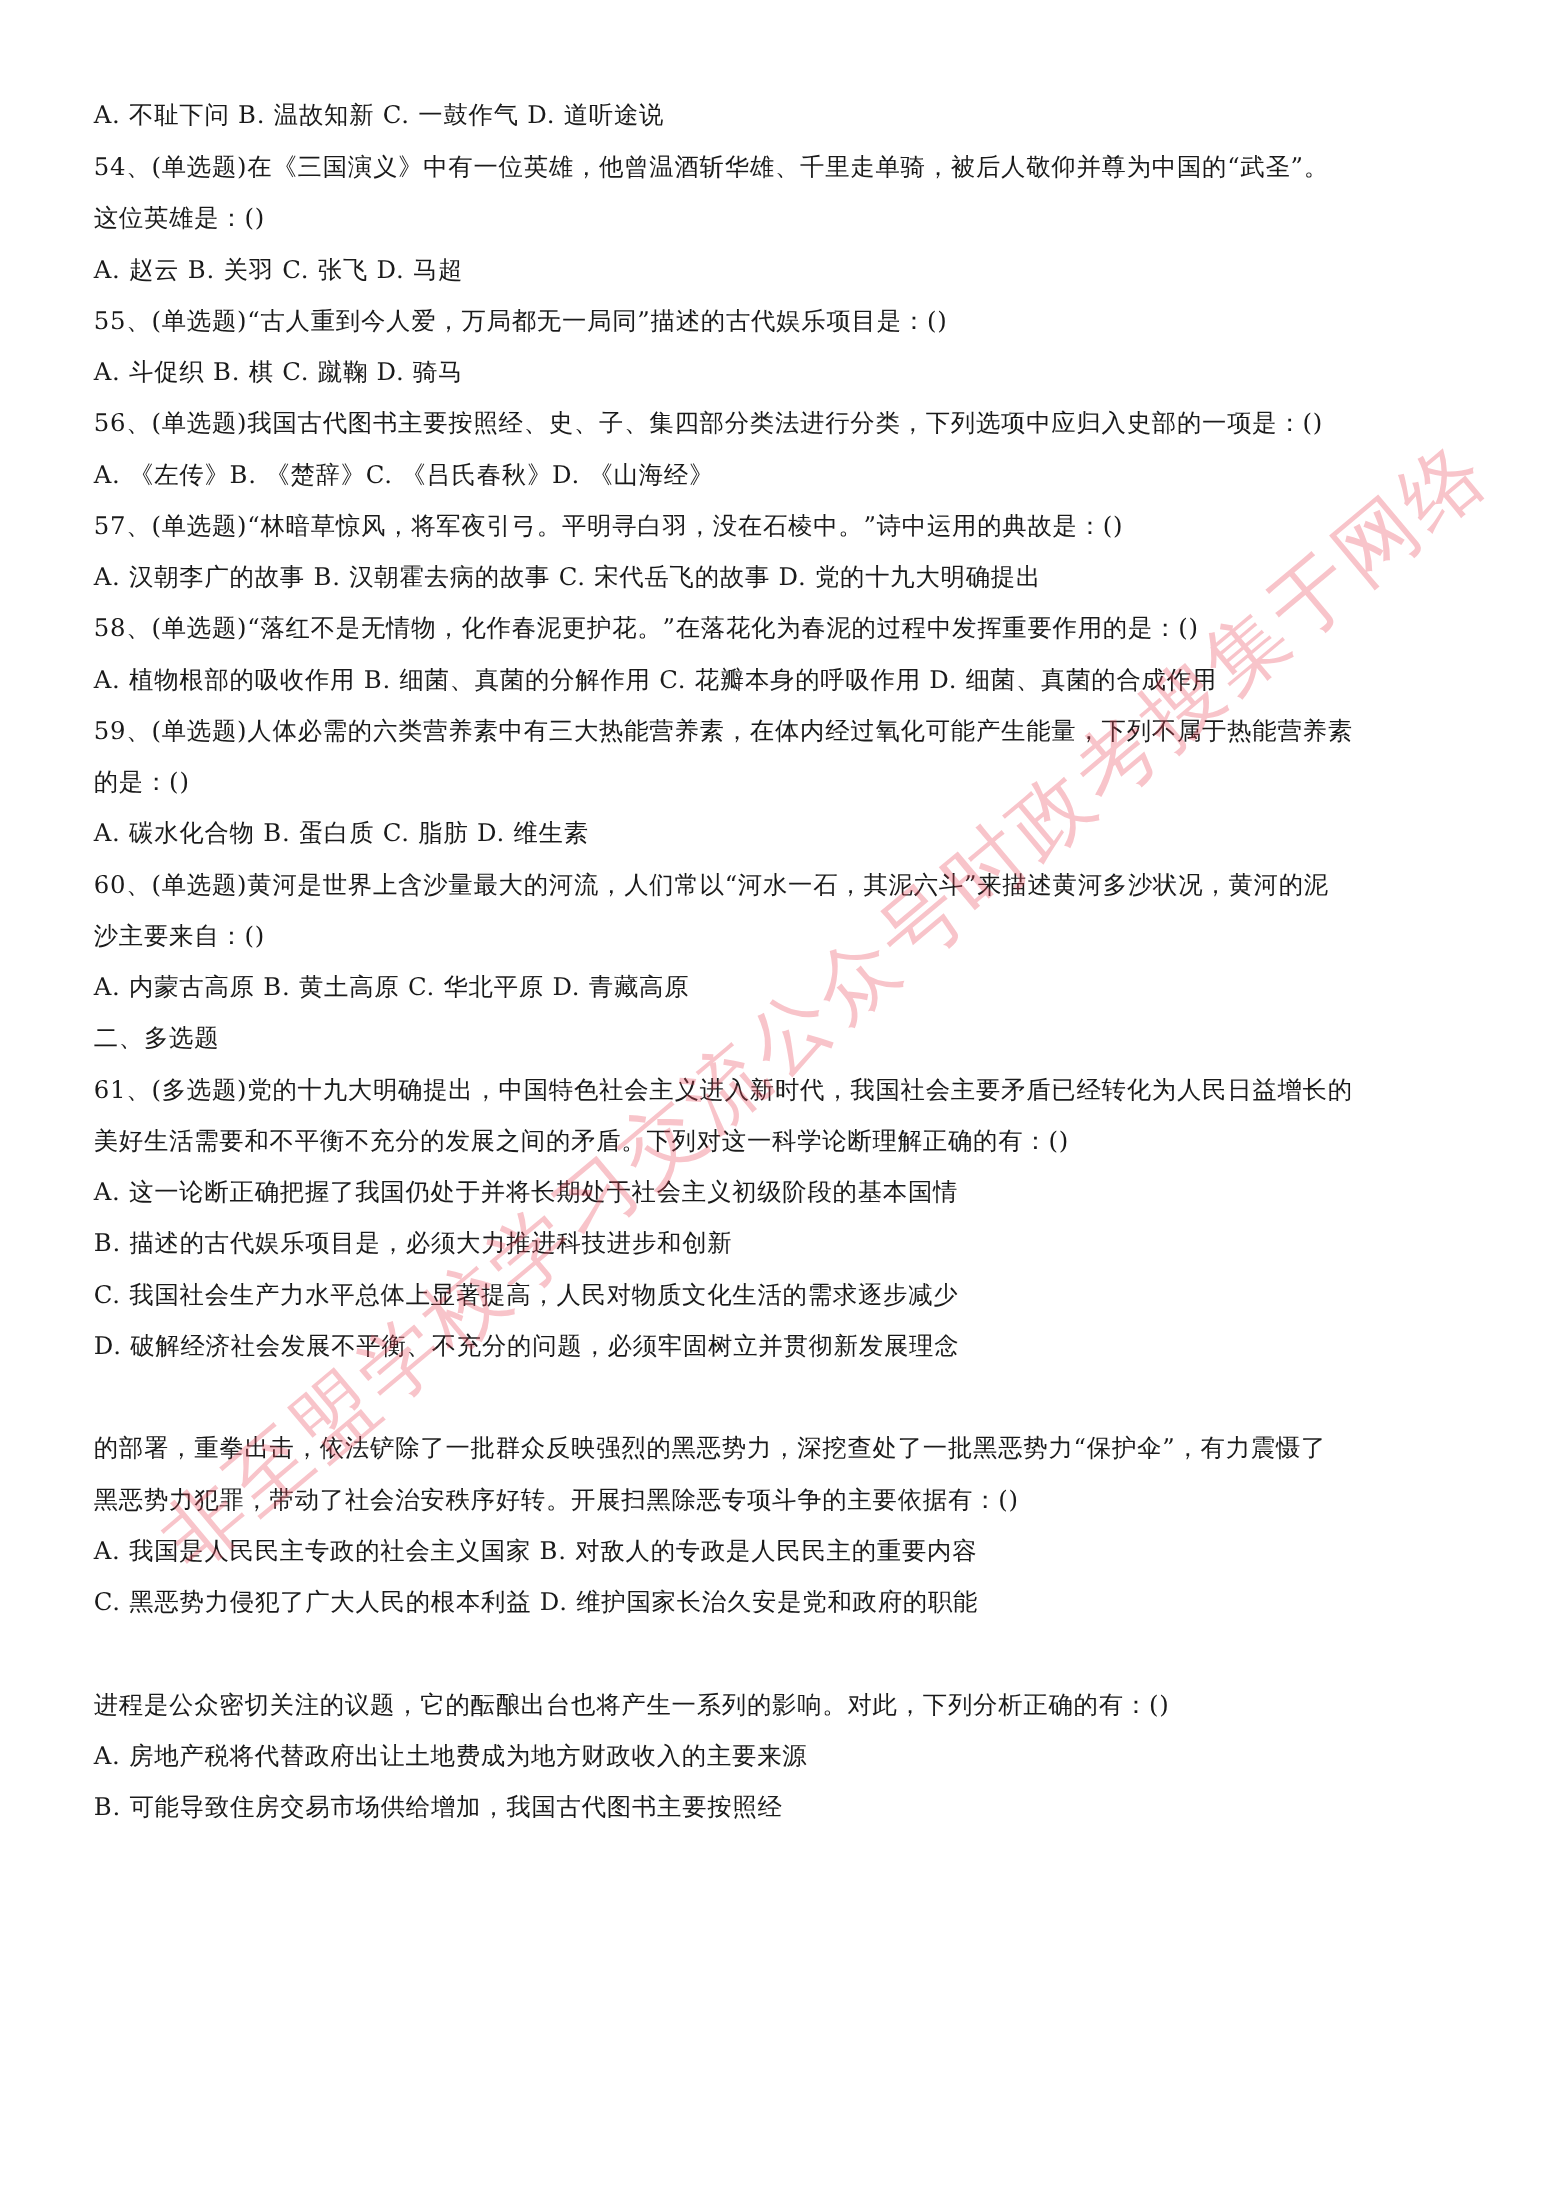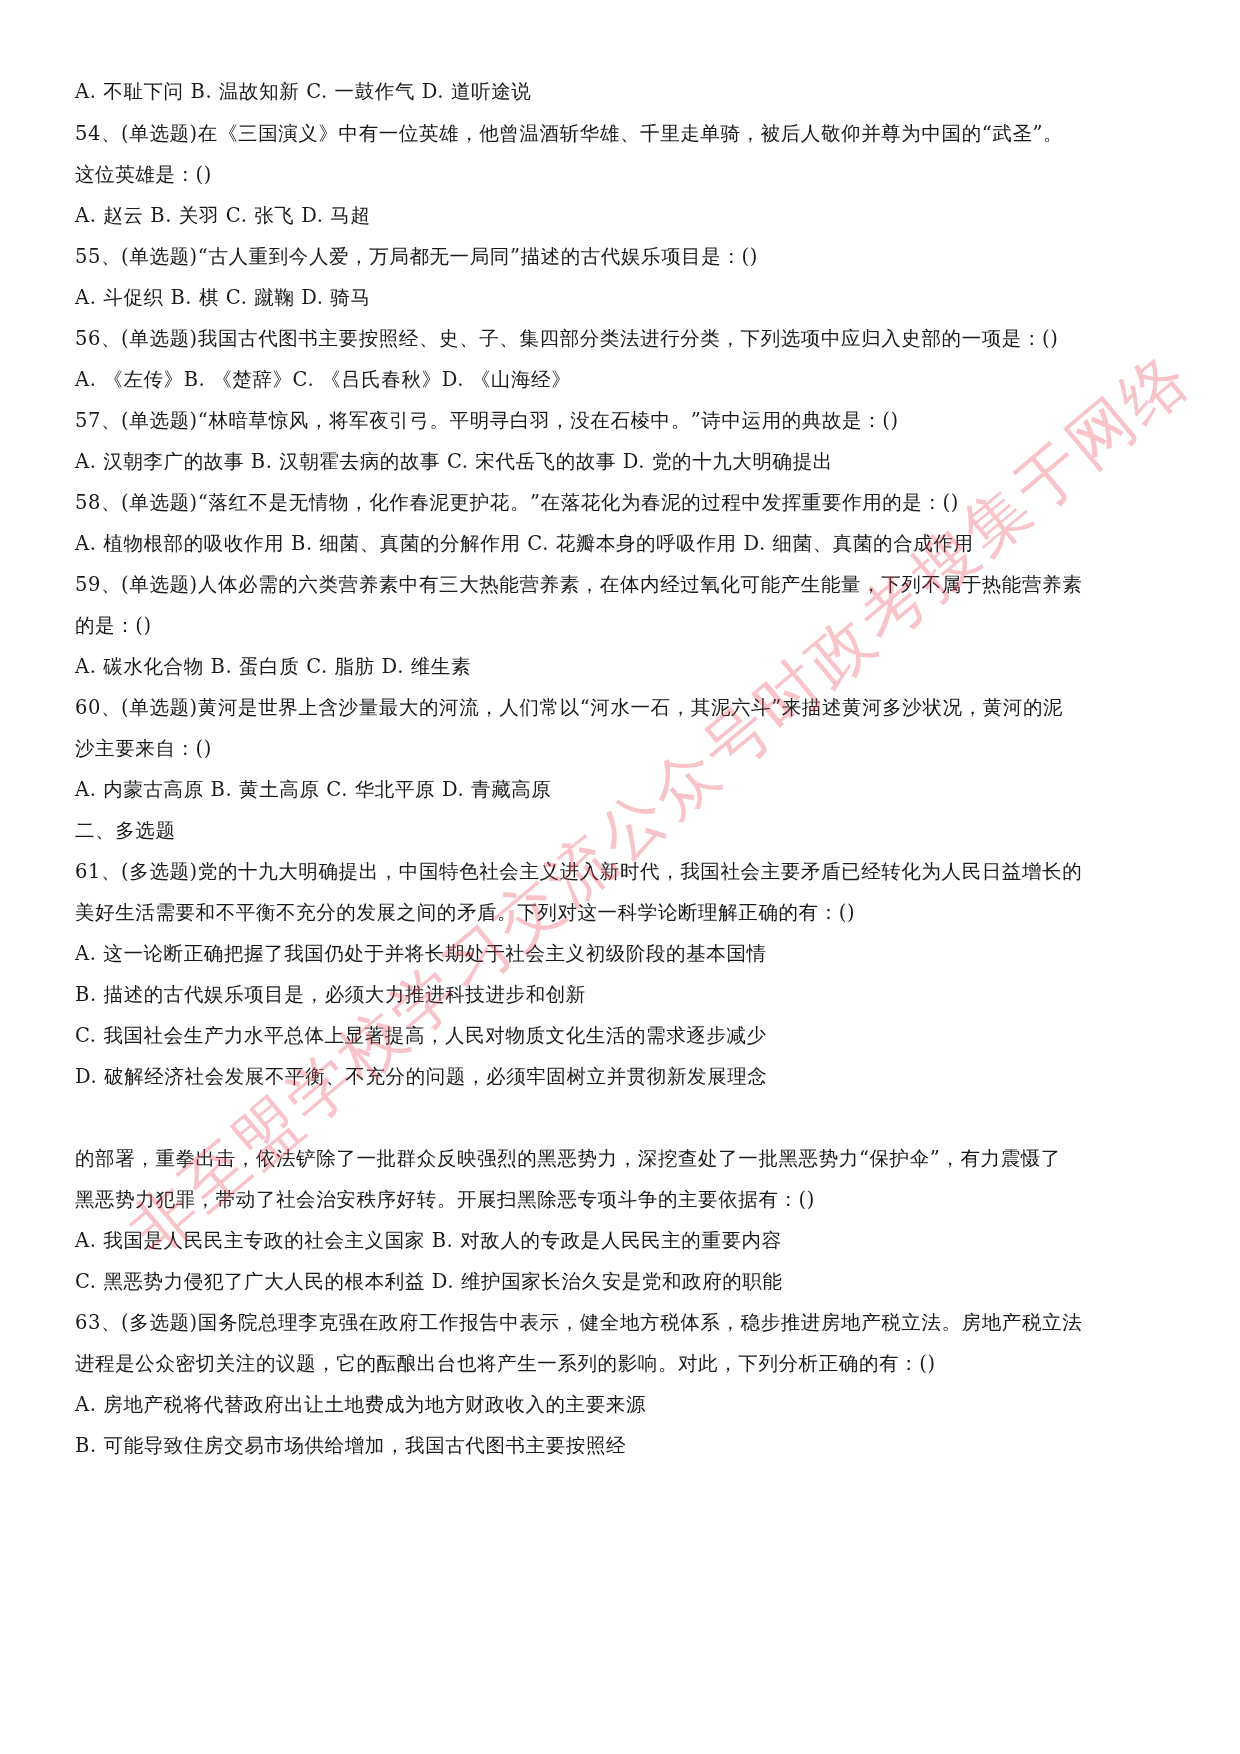--- a/index.html
+++ b/index.html
@@ -78,21 +78,20 @@
   <div class="line" style="top:860px">61、(多选题)党的十九大明确提出，中国特色社会主义进入新时代，我国社会主要矛盾已经转化为人民日益增长的</div>
   <div class="line" style="top:901px">美好生活需要和不平衡不充分的发展之间的矛盾。下列对这一科学论断理解正确的有：()</div>
   <div class="line" style="top:942px">A. 这一论断正确把握了我国仍处于并将长期处于社会主义初级阶段的基本国情</div>
   <div class="line" style="top:983px">B. 描述的古代娱乐项目是，必须大力推进科技进步和创新</div>
   <div class="line" style="top:1065px">D. 破解经济社会发展不平衡、不充分的问题，必须牢固树立并贯彻新发展理念</div>
   <div class="line" style="top:1024px">C. 我国社会生产力水平总体上显著提高，人民对物质文化生活的需求逐步减少</div>
   <div class="line" style="top:1147px">的部署，重拳出击，依法铲除了一批群众反映强烈的黑恶势力，深挖查处了一批黑恶势力“保护伞”，有力震慑了</div>
   <div class="line" style="top:1188px">黑恶势力犯罪，带动了社会治安秩序好转。开展扫黑除恶专项斗争的主要依据有：()</div>
   <div class="line" style="top:1229px">A. 我国是人民民主专政的社会主义国家 B. 对敌人的专政是人民民主的重要内容</div>
   <div class="line" style="top:1270px">C. 黑恶势力侵犯了广大人民的根本利益 D. 维护国家长治久安是党和政府的职能</div>
-  <div class="line" style="top:1311px">63、(多选题)国务院总理李克强在政府工作报告中表示，健全地方税体系，稳步推进房地产税立法。房地产税立法</div>
   <div class="line" style="top:1352px">进程是公众密切关注的议题，它的酝酿出台也将产生一系列的影响。对此，下列分析正确的有：()</div>
   <div class="line" style="top:1393px">A. 房地产税将代替政府出让土地费成为地方财政收入的主要来源</div>
   <div class="line" style="top:1434px">B. 可能导致住房交易市场供给增加，我国古代图书主要按照经</div>
 </div>
 
 <div class="watermark">
   <div class="watermark-text">非至盟学校学习交流公众号时政考搜集于网络</div>
 </div>
 
 </body></html>

